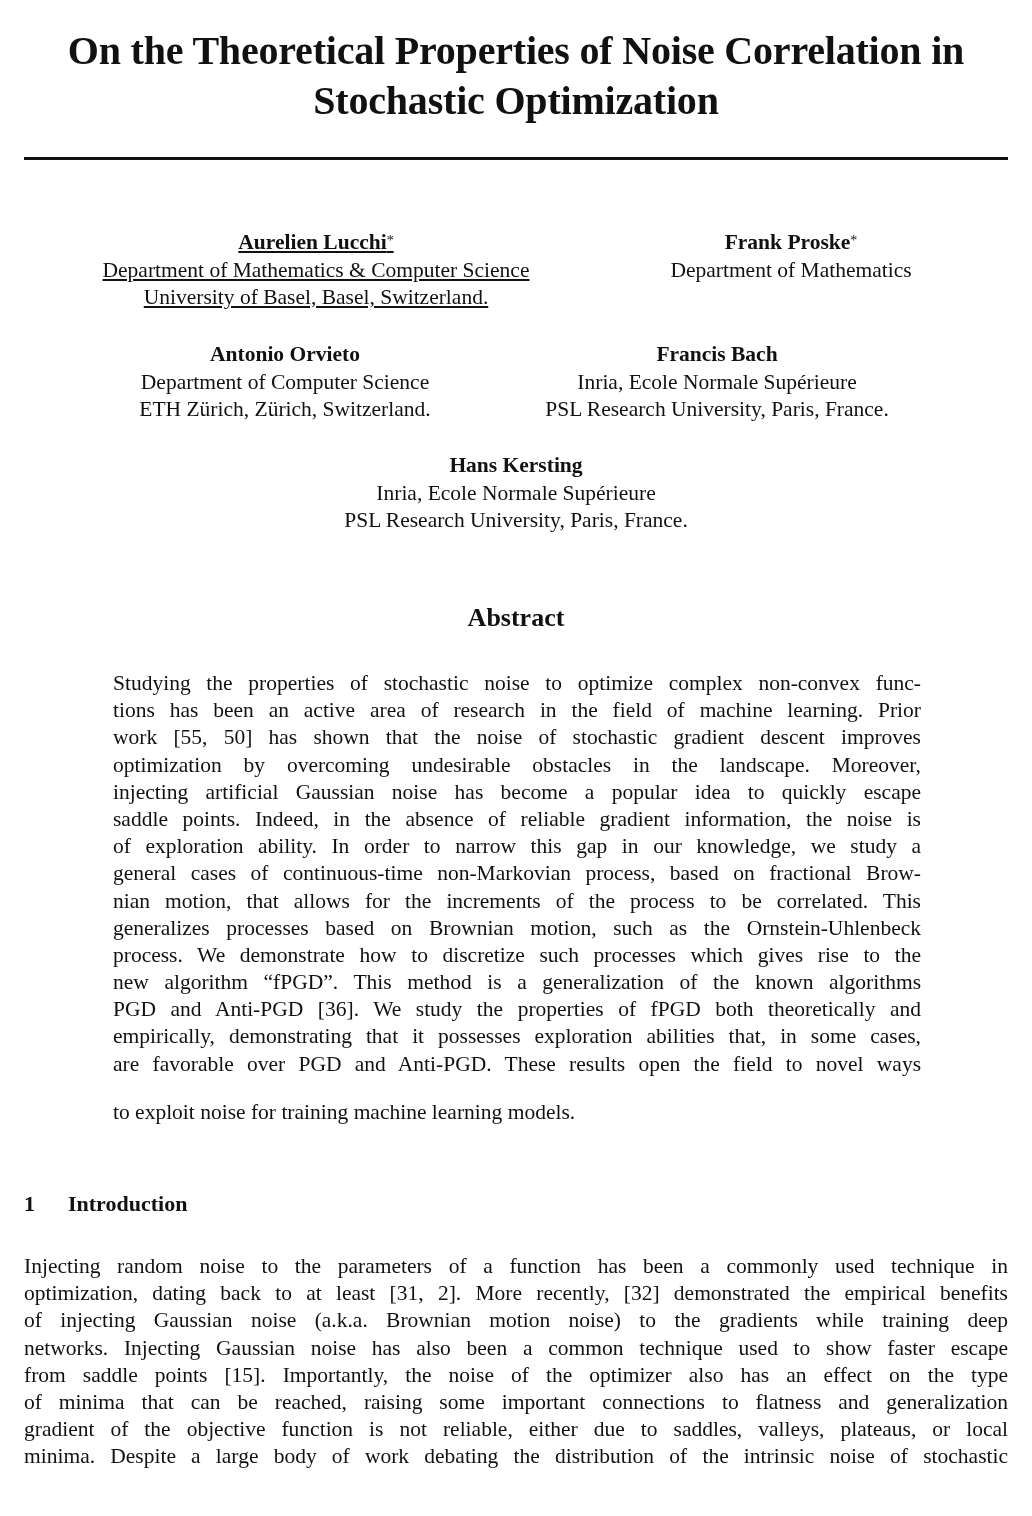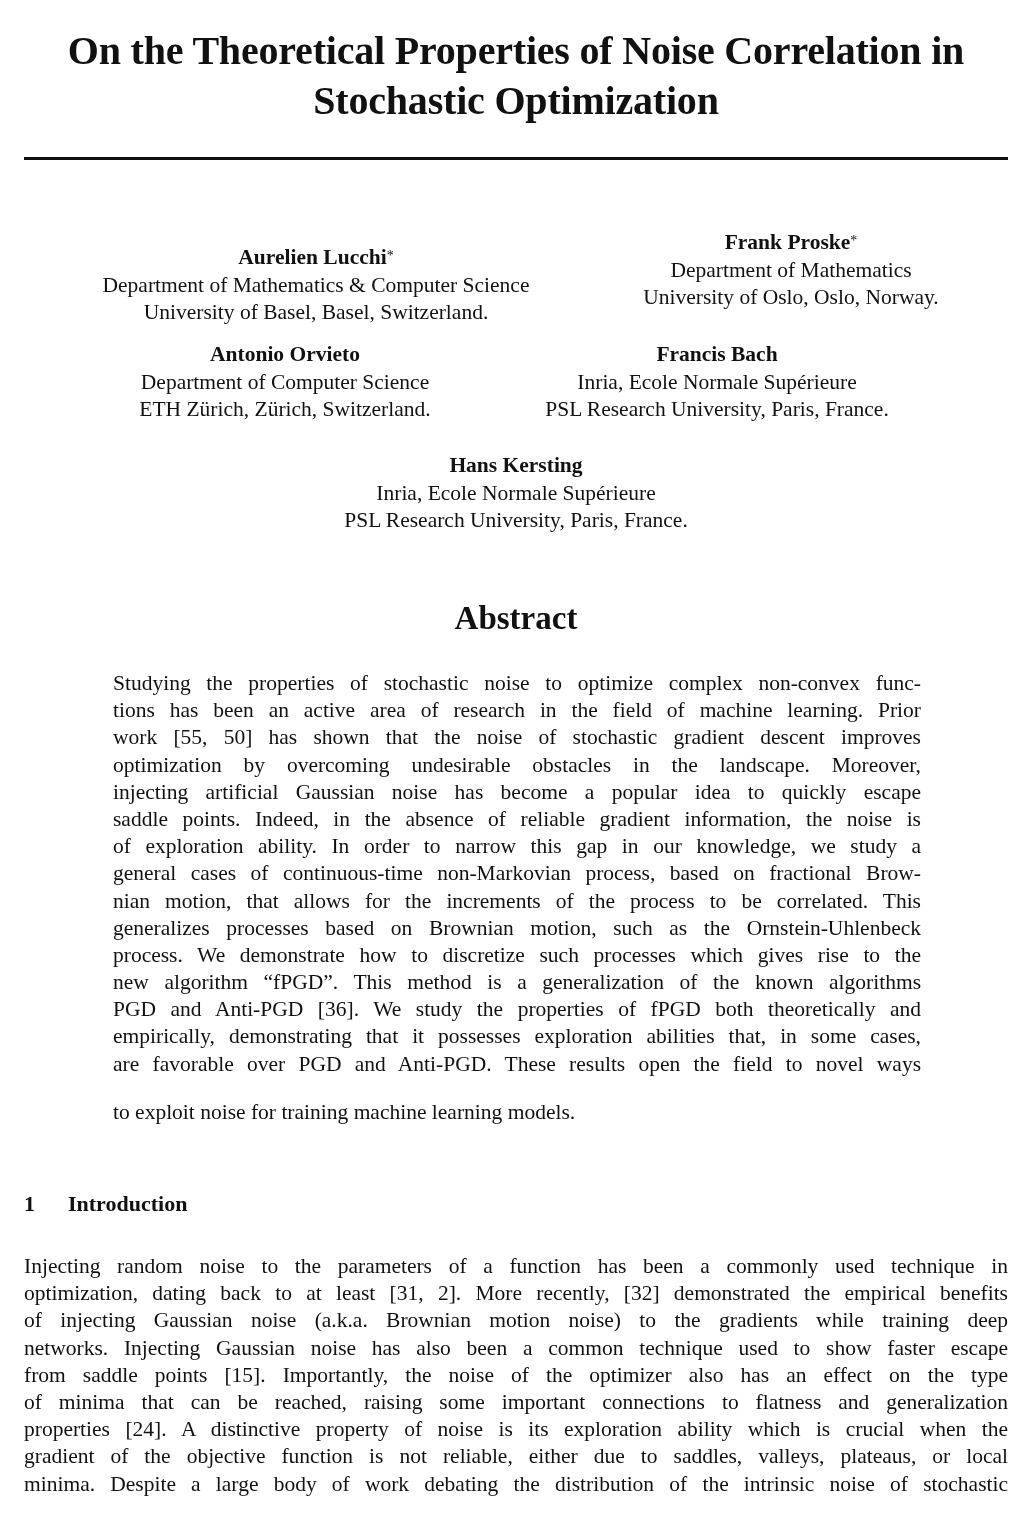--- a/index.html
+++ b/index.html
@@ -40,34 +40,34 @@
       position: absolute;
       text-align: center;
       font-size: 21.5px;
       line-height: 27.5px;
       white-space: nowrap;
     }
     .author .name { font-weight: bold; display: block; }
     .author .aff { display: block; }
     .author .star { font-weight: normal; font-size: 14px; vertical-align: top; position: relative; top: -2px; }
 
-    #author-0 { left: 66px; width: 500px; top: 244px; }
+    #author-0 { left: 66px; width: 500px; top: 229px; text-decoration: underline; }
     #author-1 { left: 616px; width: 350px; top: 229px; }
     #author-2 { left: 100px; width: 370px; top: 341px; }
     #author-3 { left: 512px; width: 410px; top: 341px; }
     #author-4 { left: 316px; width: 400px; top: 452px; }
 
     .abstract-heading {
       position: absolute;
       left: 0;
       width: 1032px;
       top: 602px;
       text-align: center;
       font-weight: bold;
-      font-size: 33px;
+      font-size: 26px;
       line-height: 32px;
       margin: 0;
     }
     .abstract {
       position: absolute;
       left: 113px;
       top: 670px;
       width: 808px;
       font-size: 21.5px;
       line-height: 27.2px;
@@ -116,21 +116,20 @@
 
 <div class="author" id="author-0">
   <span class="name"><span>Aurelien Lucchi</span><span class="star">*</span></span>
   <span class="aff">Department of Mathematics &amp; Computer Science</span>
   <span class="aff">University of Basel, Basel, Switzerland.</span>
 </div>
 
 <div class="author" id="author-1">
   <span class="name"><span>Frank Proske</span><span class="star">*</span></span>
   <span class="aff">Department of Mathematics</span>
-  <span class="aff">University of Oslo, Oslo, Norway.</span>
 </div>
 
 <div class="author" id="author-2">
   <span class="name">Antonio Orvieto</span>
   <span class="aff">Department of Computer Science</span>
   <span class="aff">ETH Zürich, Zürich, Switzerland.</span>
 </div>
 
 <div class="author" id="author-3">
   <span class="name">Francis Bach</span>
@@ -169,16 +168,15 @@
   <span class="num">1</span><span>Introduction</span>
 </h2>
 
 <div class="intro-body">
   <span class="line">Injecting random noise to the parameters of a function has been a commonly used technique in</span>
   <span class="line">optimization, dating back to at least [31, 2]. More recently,  [32] demonstrated the empirical benefits</span>
   <span class="line">of injecting Gaussian noise (a.k.a. Brownian motion noise) to the gradients while training deep</span>
   <span class="line">networks. Injecting Gaussian noise has also been a common technique used to show faster escape</span>
   <span class="line">from saddle points [15].  Importantly, the noise of the optimizer also has an effect on the type</span>
   <span class="line">of minima that can be reached, raising some important connections to flatness and generalization</span>
-  <span class="line">properties [24]. A distinctive property of noise is its exploration ability which is crucial when the</span>
   <span class="line">gradient of the objective function is not reliable, either due to saddles, valleys, plateaus, or local</span>
   <span class="line">minima. Despite a large body of work debating the distribution of the intrinsic noise of stochastic</span>
 </div>
 
 </body></html>

